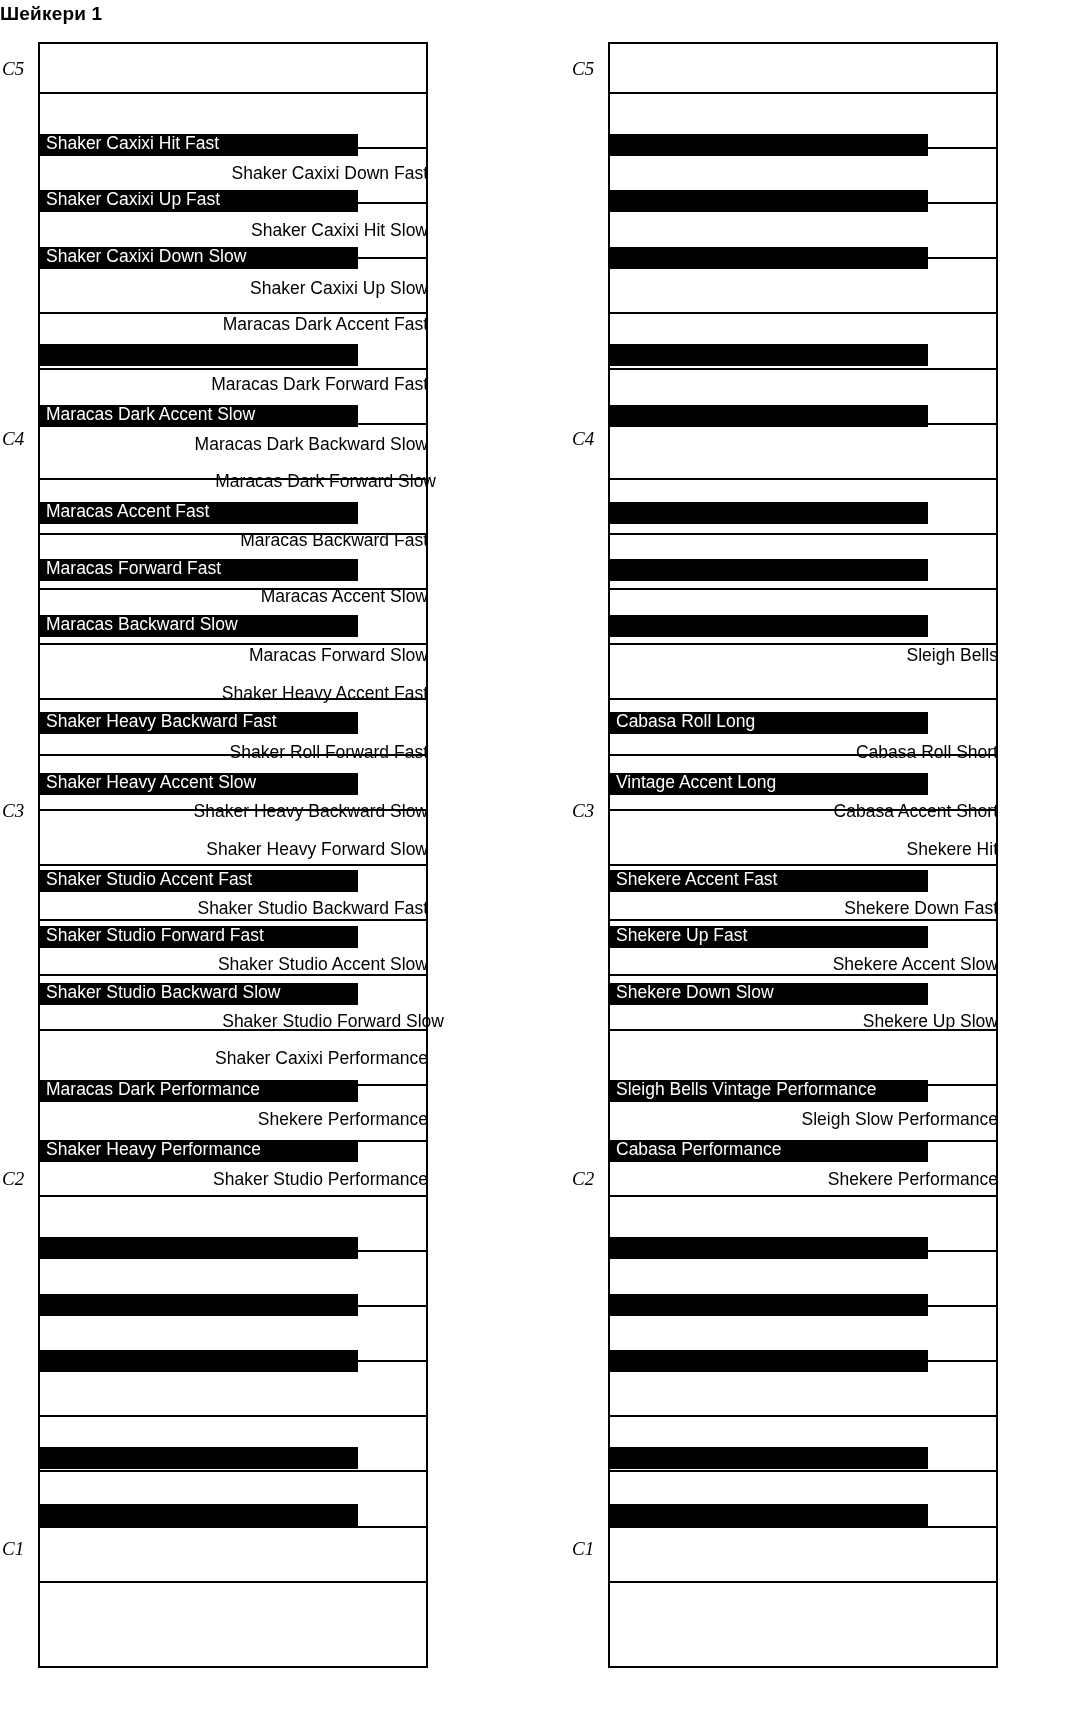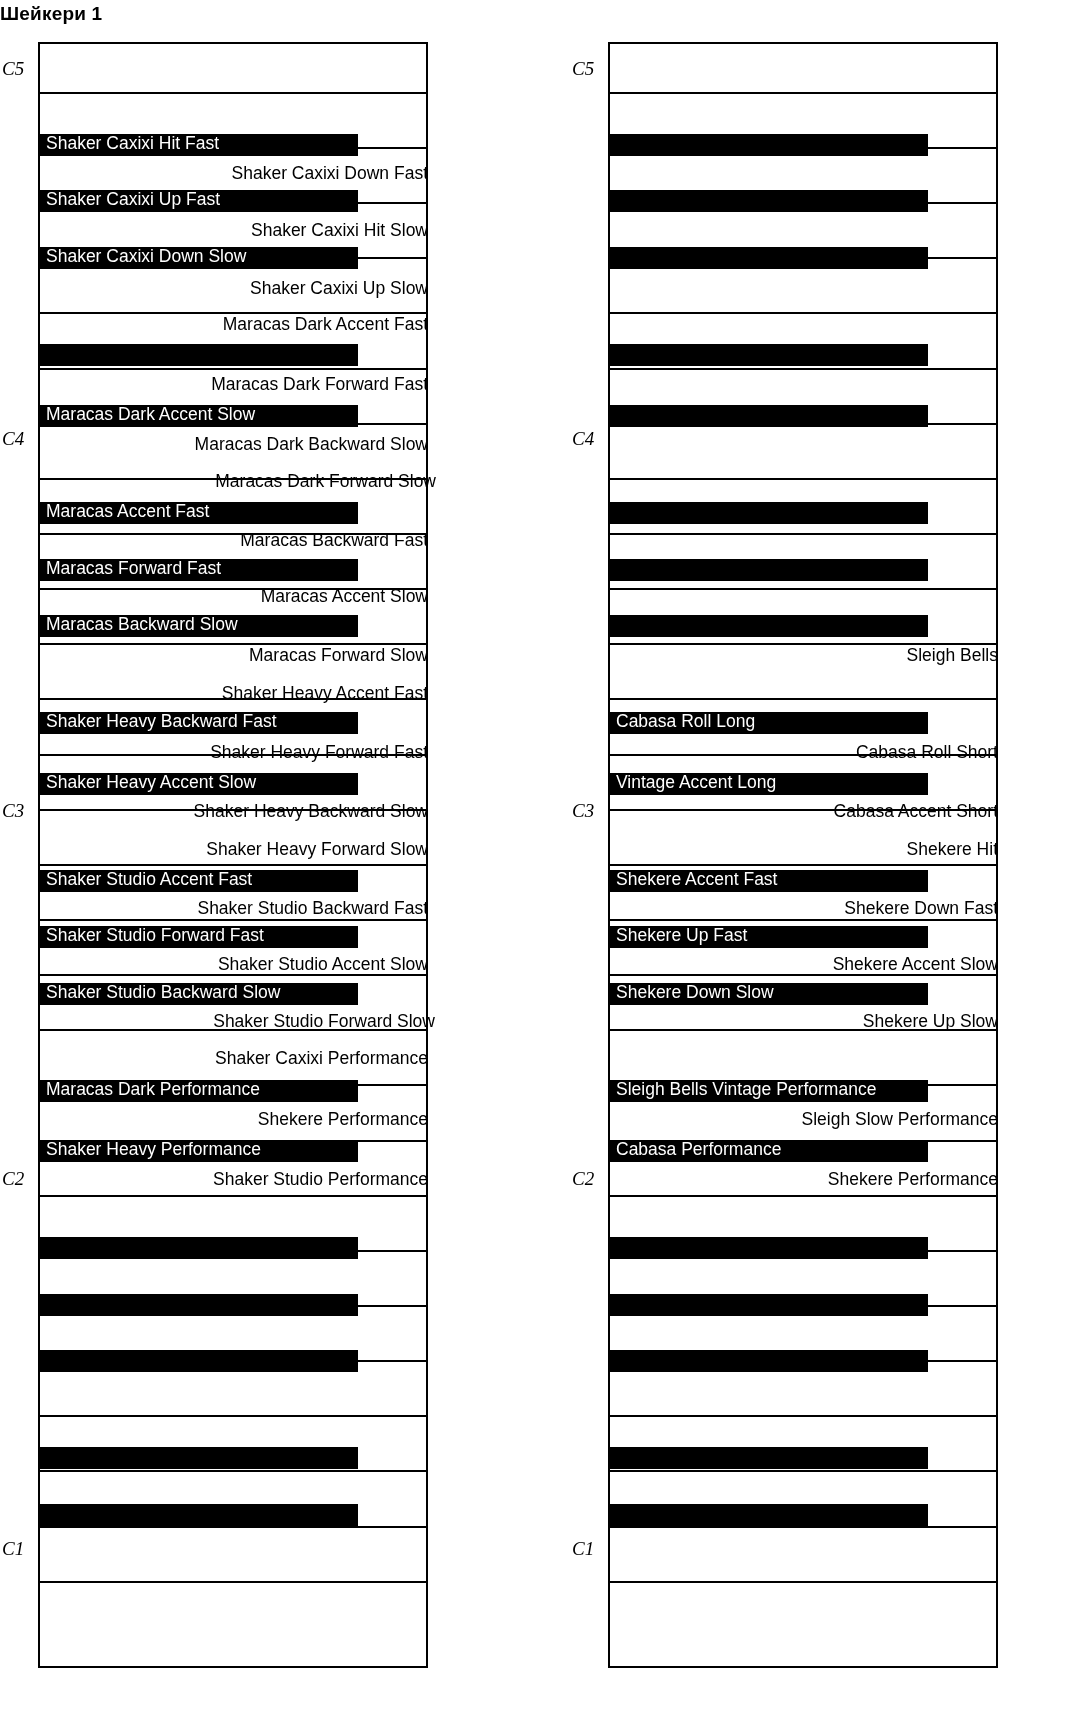--- a/index.html
+++ b/index.html
@@ -166,30 +166,30 @@
         <div class="note-label on-white" style="top: 433px; right: 32px;">Maracas Dark Backward Slow</div>
         <div class="note-label on-white" style="top: 470px; right: 24px;">Maracas Dark Forward Slow</div>
         <div class="note-label on-black" style="top: 500px; left: 46px;">Maracas Accent Fast</div>
         <div class="note-label on-white" style="top: 529px; right: 32px;">Maracas Backward Fast</div>
         <div class="note-label on-black" style="top: 557px; left: 46px;">Maracas Forward Fast</div>
         <div class="note-label on-white" style="top: 585px; right: 32px;">Maracas Accent Slow</div>
         <div class="note-label on-black" style="top: 613px; left: 46px;">Maracas Backward Slow</div>
         <div class="note-label on-white" style="top: 644px; right: 32px;">Maracas Forward Slow</div>
         <div class="note-label on-white" style="top: 682px; right: 32px;">Shaker Heavy Accent Fast</div>
         <div class="note-label on-black" style="top: 710px; left: 46px;">Shaker Heavy Backward Fast</div>
-        <div class="note-label on-white" style="top: 741px; right: 32px;">Shaker Heavy Forward Fast</div>
+        <div class="note-label on-white" style="top: 741px; right: 32px;">Shaker Roll Forward Fast</div>
         <div class="note-label on-black" style="top: 771px; left: 46px;">Shaker Heavy Accent Slow</div>
         <div class="note-label on-white" style="top: 800px; right: 32px;">Shaker Heavy Backward Slow</div>
         <div class="note-label on-white" style="top: 838px; right: 32px;">Shaker Heavy Forward Slow</div>
         <div class="note-label on-black" style="top: 868px; left: 46px;">Shaker Studio Accent Fast</div>
         <div class="note-label on-white" style="top: 897px; right: 32px;">Shaker Studio Backward Fast</div>
         <div class="note-label on-black" style="top: 924px; left: 46px;">Shaker Studio Forward Fast</div>
         <div class="note-label on-white" style="top: 953px; right: 32px;">Shaker Studio Accent Slow</div>
         <div class="note-label on-black" style="top: 981px; left: 46px;">Shaker Studio Backward Slow</div>
-        <div class="note-label on-white" style="top: 1010px; right: 25px;">Shaker Studio Forward Slow</div>
+        <div class="note-label on-white" style="top: 1010px; right: 16px;">Shaker Studio Forward Slow</div>
         <div class="note-label on-white" style="top: 1047px; right: 32px;">Shaker Caxixi Performance</div>
         <div class="note-label on-black" style="top: 1078px; left: 46px;">Maracas Dark Performance</div>
         <div class="note-label on-white" style="top: 1108px; right: 32px;">Shekere Performance</div>
         <div class="note-label on-black" style="top: 1138px; left: 46px;">Shaker Heavy Performance</div>
         <div class="note-label on-white" style="top: 1168px; right: 32px;">Shaker Studio Performance</div>
       </div>
     <div class="octaves" id="oct1">
         <div class="oct-label" style="top: 58px;">C5</div>
         <div class="oct-label" style="top: 428px;">C4</div>
         <div class="oct-label" style="top: 800px;">C3</div>

